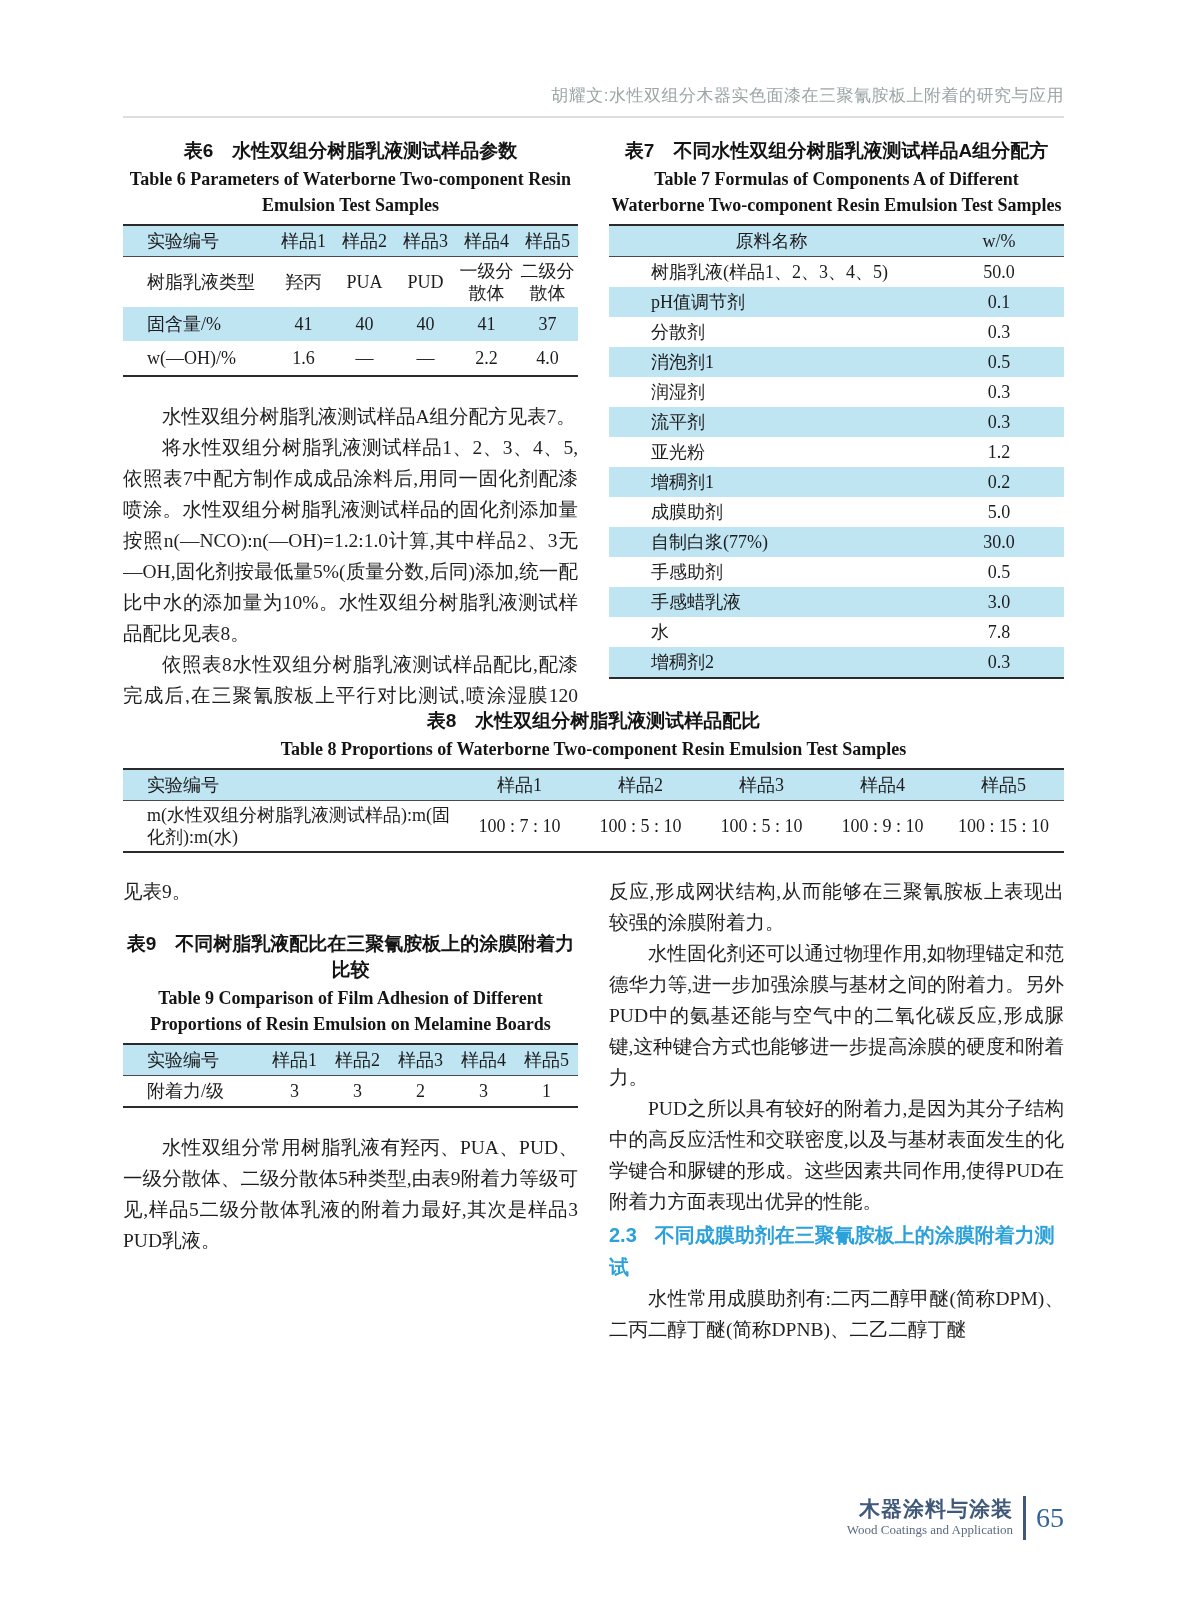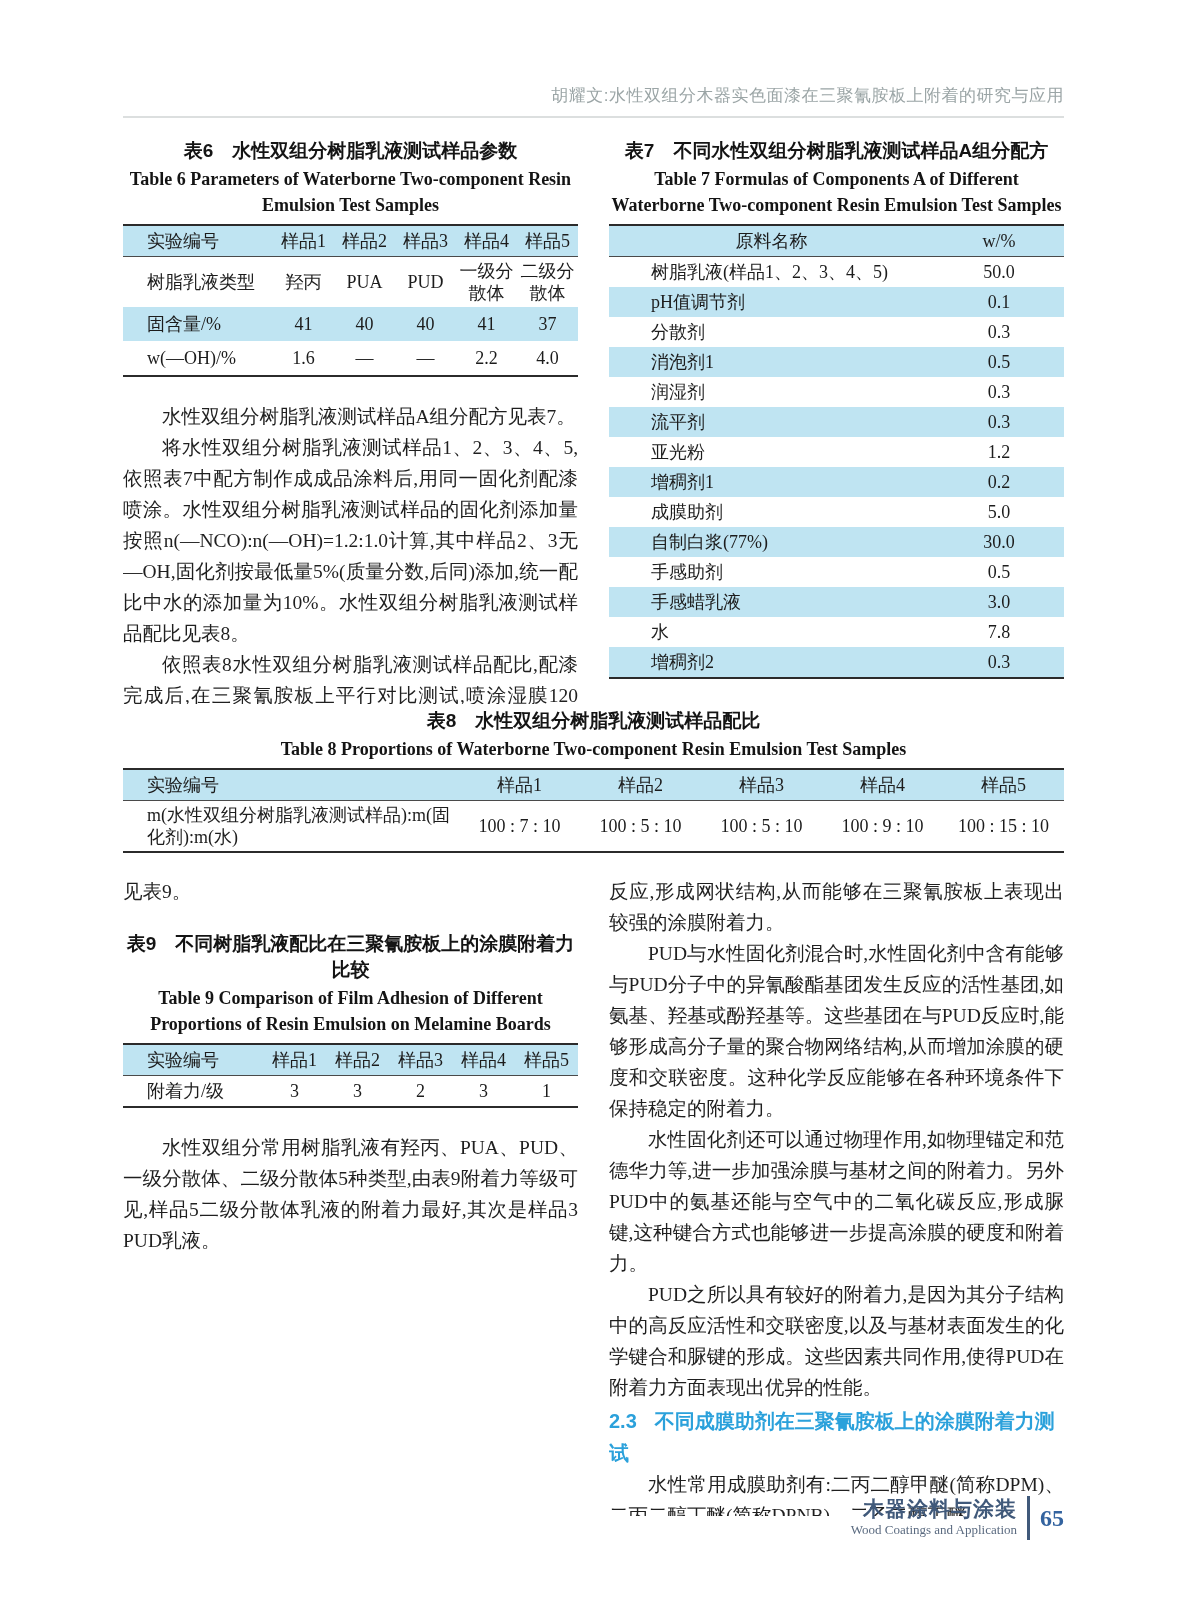--- a/index.html
+++ b/index.html
@@ -59,21 +59,21 @@
         font-size:20px;line-height:32px;color:#2ba1db;margin:2px 0 0 0;}
   .sec-heading .sec-num{margin-right:18px;}
 
   
   .footer{position:absolute;top:1496px;right:123px;display:flex;align-items:center;}
   .footer .names{display:flex;flex-direction:column;align-items:flex-end;margin-right:10px;}
   .footer .cn{font-family:"Liberation Sans","DejaVu Sans",sans-serif;font-weight:bold;
         font-size:21px;color:#40597a;letter-spacing:1px;line-height:24px;text-align:center;}
   .footer .en{font-size:13px;color:#5b6b80;line-height:18px;}
   .footer .bar{width:3px;height:44px;background:#40597a;margin-right:10px;}
-  .footer .pageno{font-size:24px;color:#33639f;font-weight:bold;}
+  .footer .pageno{font-size:28px;color:#33639f;}
 </style>
 </head>
 <body>
 
 <div class="page">
 
   <div class="running-head">胡耀文:水性双组分木器实色面漆在三聚氰胺板上附着的研究与应用</div>
   <div class="head-rule"></div>
 
   <section class="block col-left-top">
@@ -272,21 +272,20 @@
             <td>3</td>
             <td>1</td>
           </tr>
         </tbody>
     </table>
     <p class="body-p para-gap">水性双组分常用树脂乳液有羟丙、PUA、PUD、一级分散体、二级分散体5种类型,由表9附着力等级可见,样品5二级分散体乳液的附着力最好,其次是样品3 PUD乳液。</p>
   </section>
 
   <section class="block col-right-bottom">
     <p class="body-p noindent">反应,形成网状结构,从而能够在三聚氰胺板上表现出较强的涂膜附着力。</p>
-    <p class="body-p">PUD与水性固化剂混合时,水性固化剂中含有能够与PUD分子中的异氰酸酯基团发生反应的活性基团,如氨基、羟基或酚羟基等。这些基团在与PUD反应时,能够形成高分子量的聚合物网络结构,从而增加涂膜的硬度和交联密度。这种化学反应能够在各种环境条件下保持稳定的附着力。</p>
     <p class="body-p">水性固化剂还可以通过物理作用,如物理锚定和范德华力等,进一步加强涂膜与基材之间的附着力。另外PUD中的氨基还能与空气中的二氧化碳反应,形成脲键,这种键合方式也能够进一步提高涂膜的硬度和附着力。</p>
     <p class="body-p">PUD之所以具有较好的附着力,是因为其分子结构中的高反应活性和交联密度,以及与基材表面发生的化学键合和脲键的形成。这些因素共同作用,使得PUD在附着力方面表现出优异的性能。</p>
     <h3 class="sec-heading">
       <span class="sec-num">2.3</span><span>不同成膜助剂在三聚氰胺板上的涂膜附着力测试</span>
     </h3>
     <p class="body-p">水性常用成膜助剂有:二丙二醇甲醚(简称DPM)、二丙二醇丁醚(简称DPNB)、二乙二醇丁醚</p>
   </section>
 
   <div class="footer">
     <div class="names">

